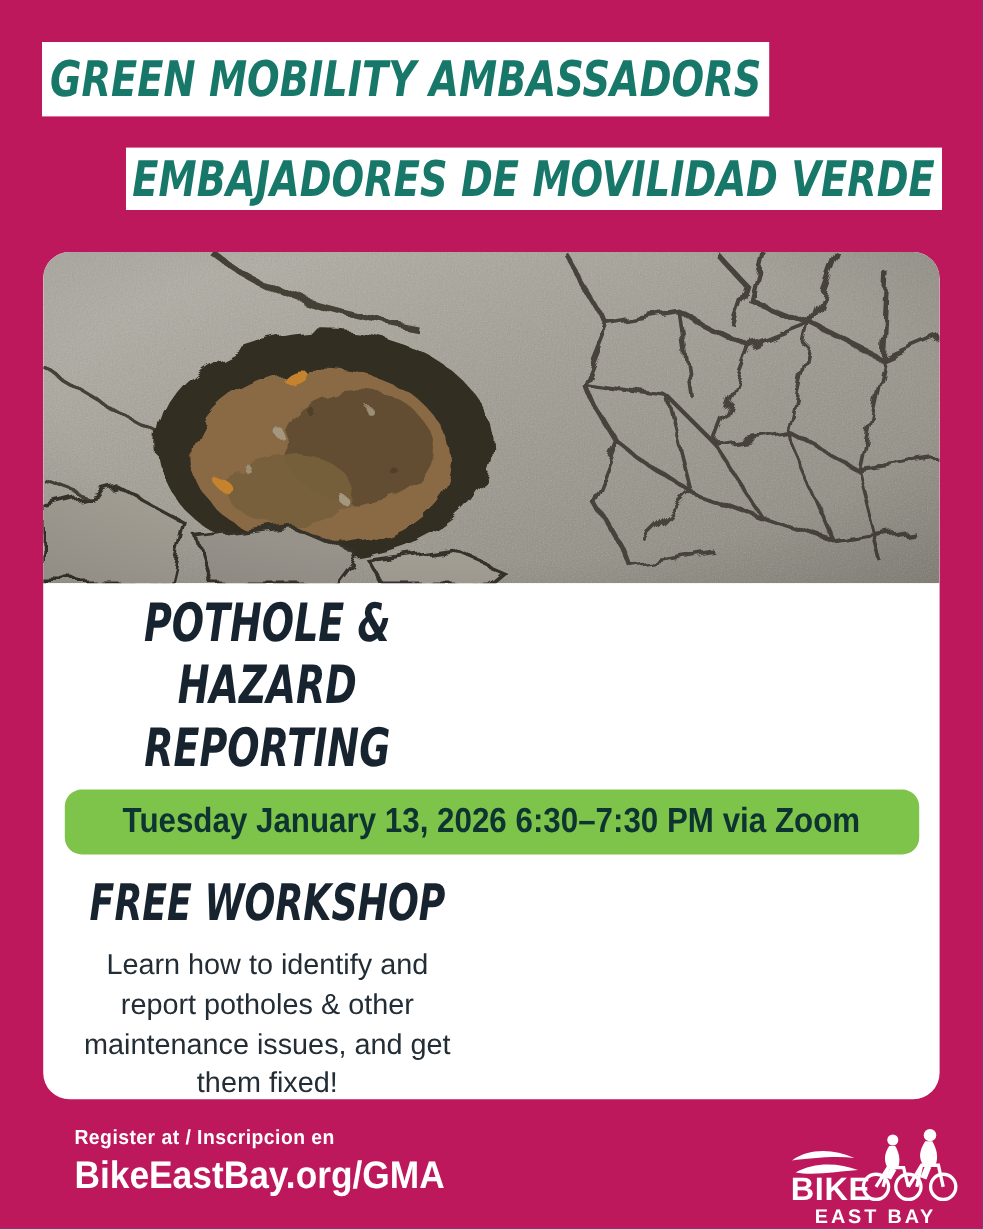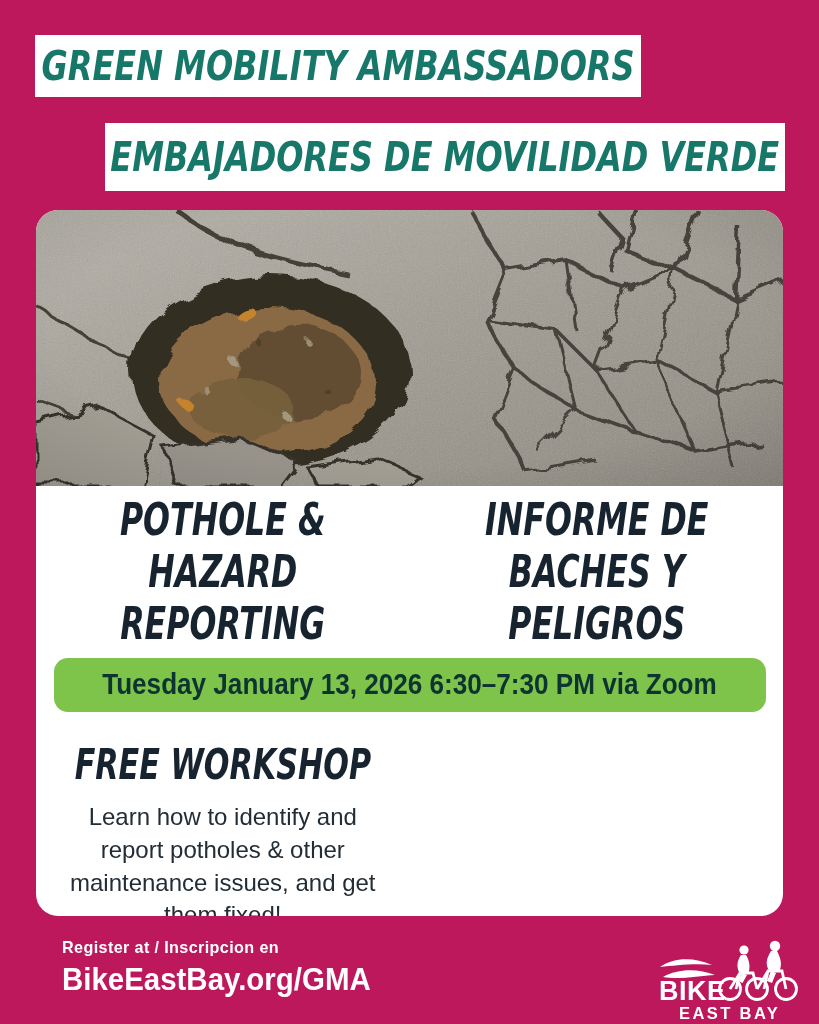--- a/index.html
+++ b/index.html
@@ -3,36 +3,36 @@
 <meta charset="utf-8">
 <style>
   html,body{margin:0;padding:0;background:#0e6e9e;}
   .poster{
     position:relative;width:819px;height:1024px;overflow:hidden;
     background:#be185d;font-family:"Liberation Sans",sans-serif;
   }
   
   .ribbon{position:absolute;background:#ffffff;display:flex;align-items:center;justify-content:center;}
   .ribbon-en{left:35px;top:35px;width:606px;height:62px;}
-  .ribbon-es{left:105px;top:123px;width:680px;height:68px;}
+  .ribbon-es{left:105px;top:123px;width:680px;height:52px;}
   .marker{font-family:"DejaVu Sans",sans-serif;font-weight:700;font-style:italic;}
   .ribbon-text{color:#177869;font-size:41px;white-space:nowrap;transform:scaleX(0.78);}
   
   .card{position:absolute;left:36px;top:210px;width:747px;height:706px;background:#ffffff;
         border-radius:22px;overflow:hidden;}
   .photo{display:block;width:747px;height:276px;}
   .titles,.subs,.descs{display:flex;}
   .tcol{width:50%;display:flex;align-items:flex-end;justify-content:center;}
   .titles{margin-top:8px;}
   .h-title{color:#172430;font-size:44px;line-height:1.18;text-align:center;
            white-space:pre-line;transform:scaleX(0.72);}
   .date-pill{margin:8px auto 0;width:712px;height:54px;background:#7EC34A;border-radius:14px;
              display:flex;align-items:center;justify-content:center;}
   .date-text{font-weight:700;font-size:29px;color:#0D3430;white-space:nowrap;transform:scaleX(0.9);}
-  .subs{margin-top:28px;}
+  .subs{margin-top:16px;}
   .h-sub{color:#172430;font-size:42px;line-height:1.18;text-align:center;
          white-space:nowrap;transform:scaleX(0.72);}
   .descs{margin-top:12px;}
   .desc{width:50%;color:#232d36;font-size:24px;line-height:1.36;text-align:center;white-space:pre-line;}
   
   .reg-label{position:absolute;left:62px;top:938px;color:#ffffff;font-weight:700;font-size:17px;
              letter-spacing:0.4px;transform:scaleX(0.95);transform-origin:left center;white-space:nowrap;}
   .reg-url{position:absolute;left:62px;top:961px;color:#ffffff;font-weight:700;font-size:32px;
            transform:scaleX(0.92);transform-origin:left center;white-space:nowrap;}
   .logo{position:absolute;left:658px;top:933px;width:150px;height:90px;}
@@ -117,24 +117,20 @@
       </g>
 
       <rect width="747" height="276" fill="url(#vig)"></rect>
     </svg>
 
     <div class="titles">
       <div class="tcol">
         <div class="marker h-title">POTHOLE &amp; HAZARD
 REPORTING</div>
       </div>
-      <div class="tcol">
-        <div class="marker h-title">INFORME DE
-BACHES Y PELIGROS</div>
-      </div>
     </div>
 
     <div class="date-pill">
       <span class="date-text">Tuesday January 13, 2026 6:30–7:30 PM via Zoom</span>
     </div>
 
     <div class="subs">
       <div class="tcol">
         <div class="marker h-sub">FREE WORKSHOP</div>
       </div>

